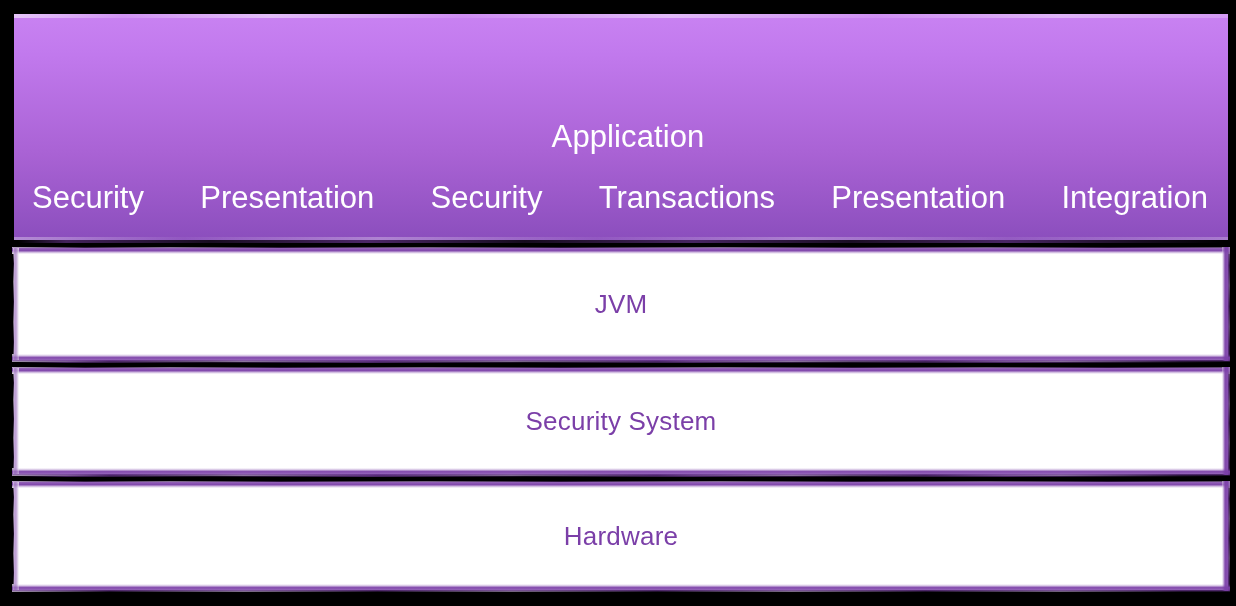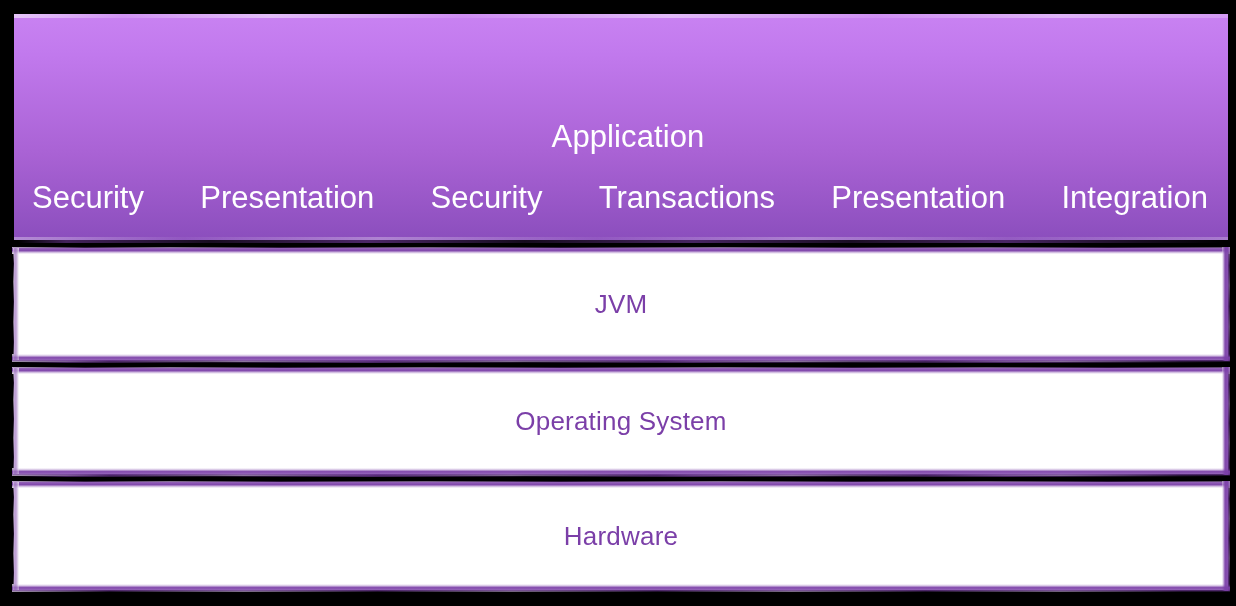--- a/index.html
+++ b/index.html
@@ -224,21 +224,21 @@
     <span class="edge edge-right"></span>
     <span class="layer-label">JVM</span>
   </div>
 
   <div class="over-stroke" id="stroke-os"></div>
   <div class="layer-box" id="box-os">
     <span class="edge edge-top"></span>
     <span class="edge edge-bottom"></span>
     <span class="edge edge-left"></span>
     <span class="edge edge-right"></span>
-    <span class="layer-label">Operating System</span>
+    <span class="layer-label">Security System</span>
   </div>
 
   <div class="over-stroke" id="stroke-hw"></div>
   <div class="layer-box" id="box-hw">
     <span class="edge edge-top"></span>
     <span class="edge edge-bottom"></span>
     <span class="edge edge-left"></span>
     <span class="edge edge-right"></span>
     <span class="layer-label">Hardware</span>
   </div>

